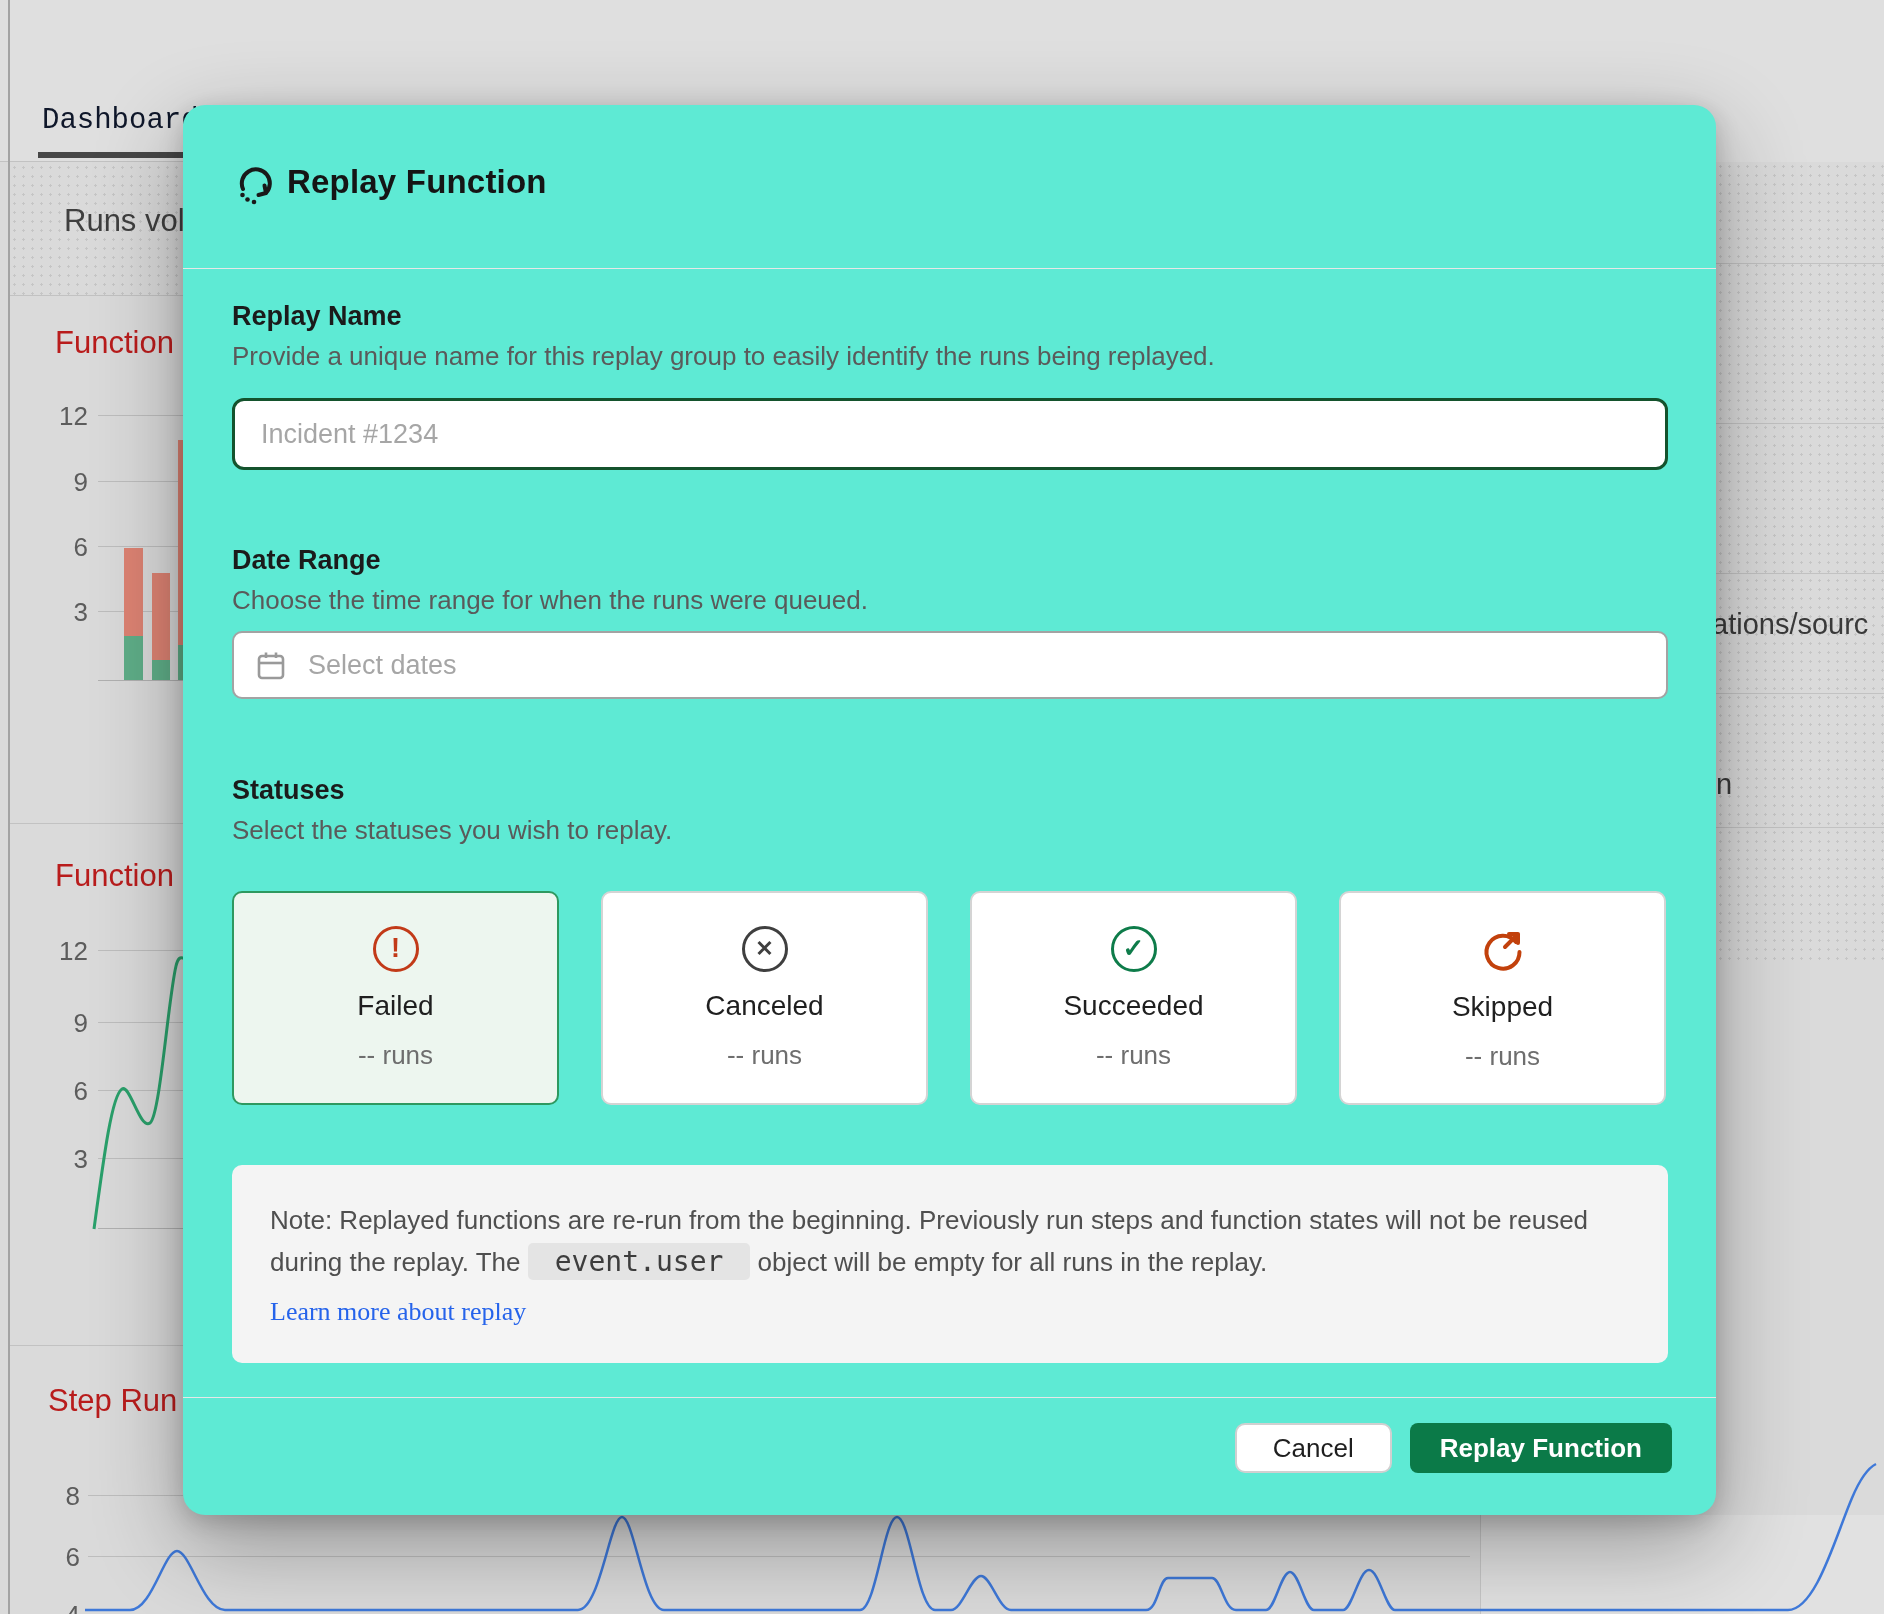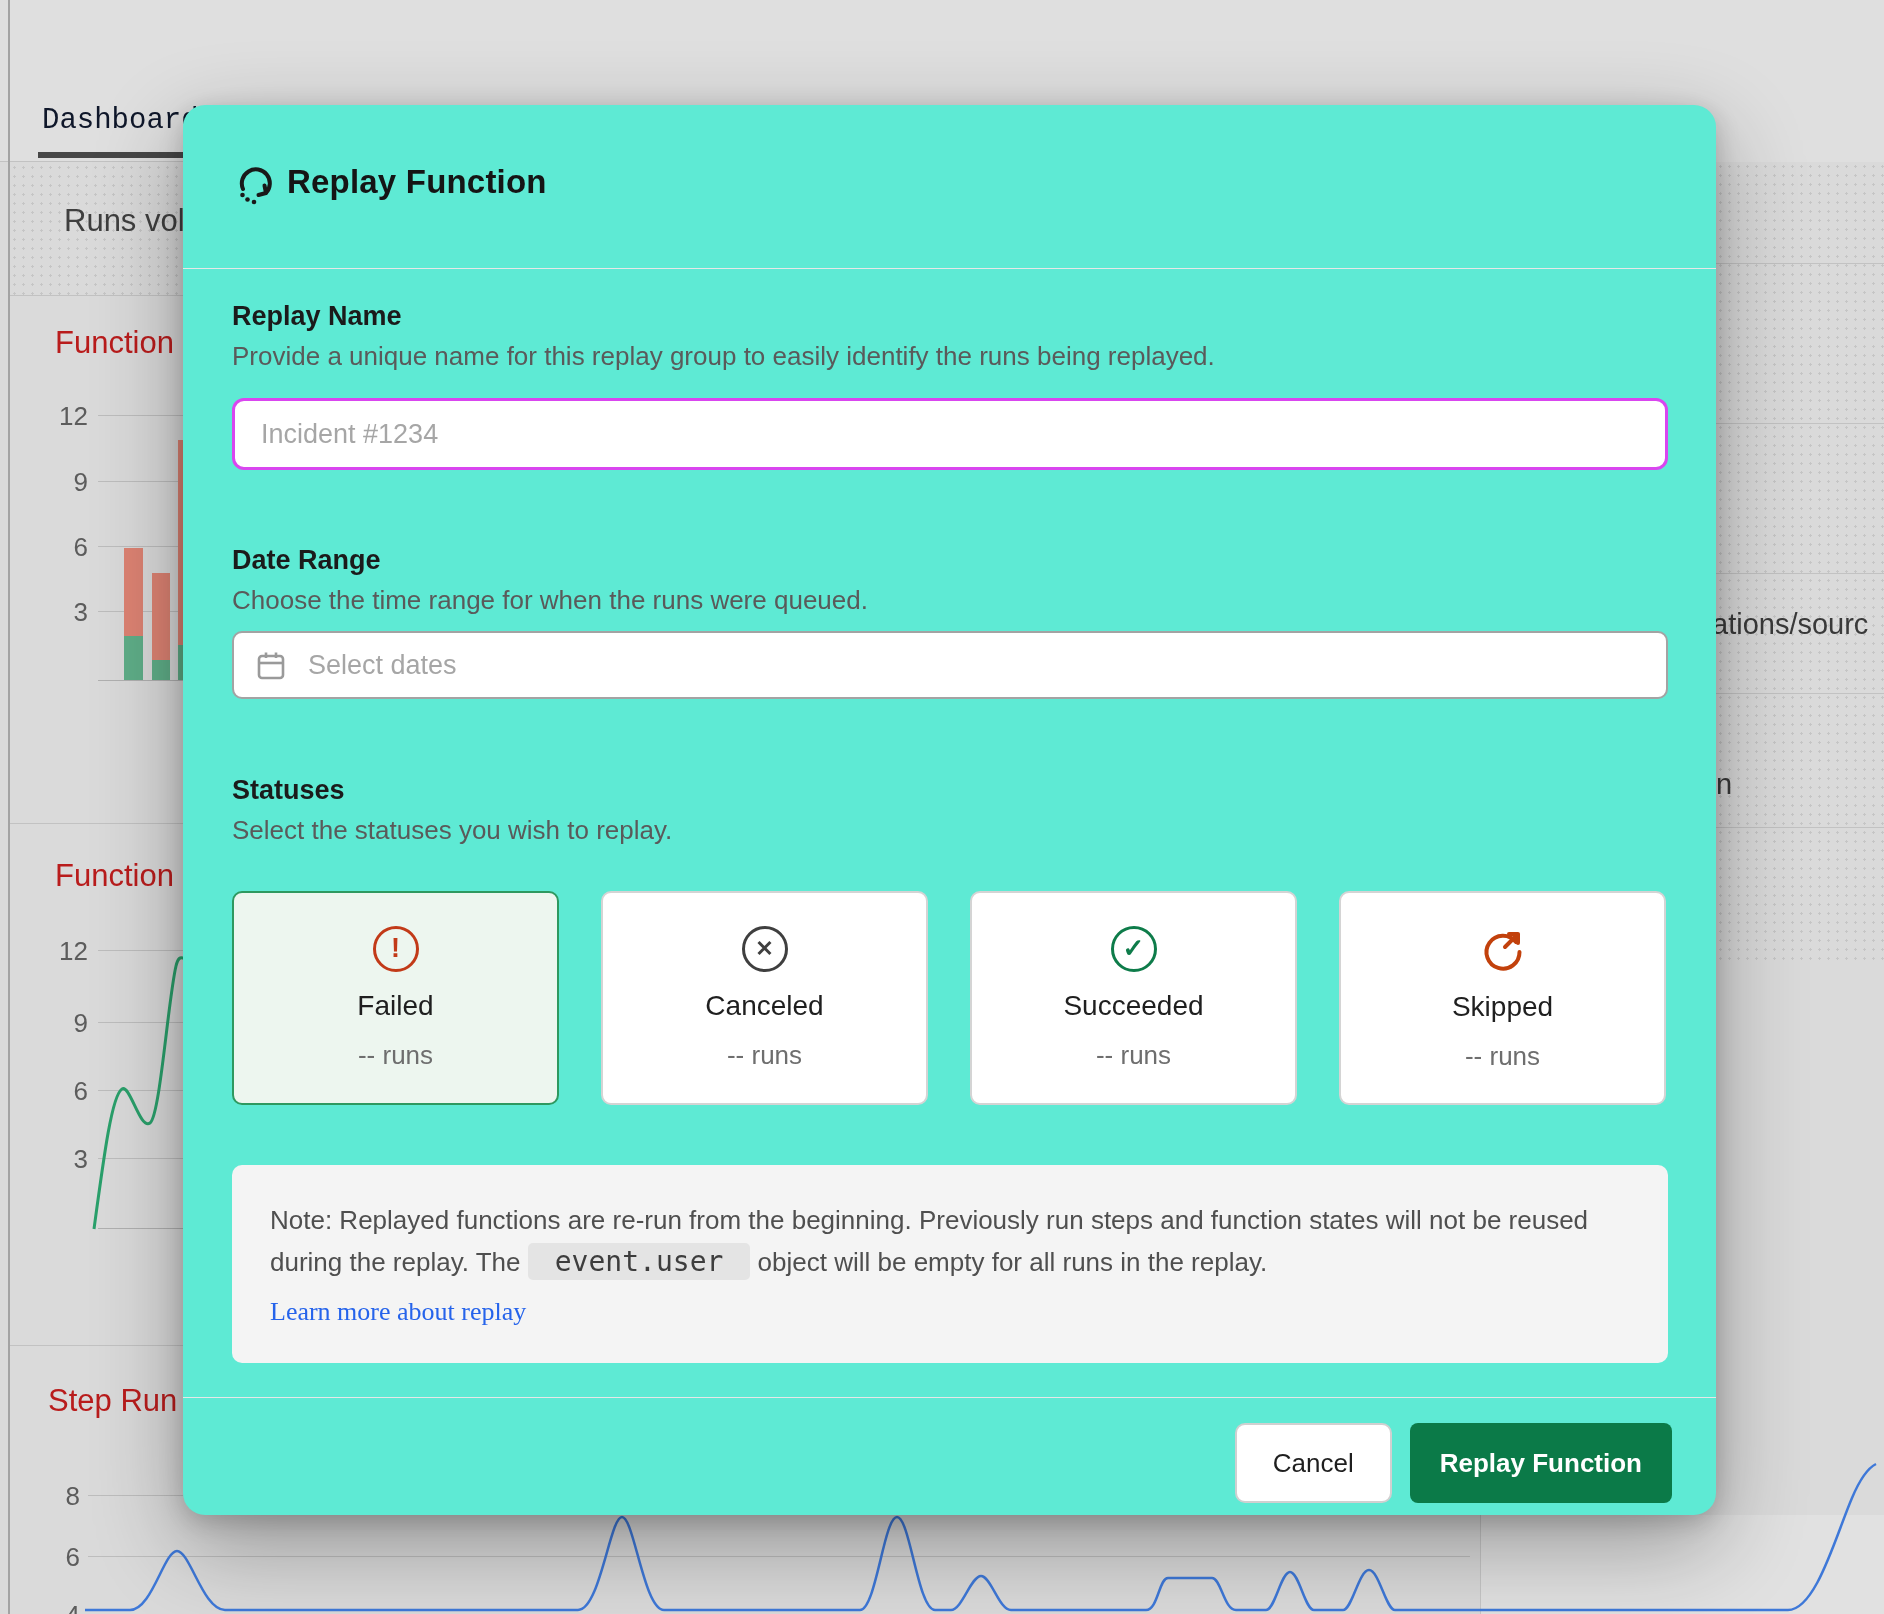--- a/index.html
+++ b/index.html
@@ -24,21 +24,21 @@
   .bd-rowtext{font-size:29px;color:#3a3a3a;white-space:nowrap;}
   .rightpanel-bg{left:1480px;top:1515px;width:404px;height:99px;background:#e1e1e1;}
   .vline{background:#c6c6c6;width:1px;}
   
   .modal{left:183px;top:105px;width:1533px;height:1410px;background:#5eead4;border-radius:22px;
          box-shadow:0 30px 90px rgba(0,0,0,.32),0 6px 24px rgba(0,0,0,.18);z-index:10;}
   .m-title{left:104px;top:58px;font-size:33px;font-weight:600;color:#151515;letter-spacing:.2px;}
   .m-hdiv{left:0;top:163px;width:1533px;height:1px;background:#e7e7e7;}
   .m-label{left:49px;font-size:27px;font-weight:700;color:#1b1b1b;}
   .m-desc{left:49px;font-size:26px;color:#5a5a5a;}
-  .m-input{left:49px;width:1436px;height:72px;box-sizing:border-box;border:3px solid #d946ef;
+  .m-input{left:49px;width:1436px;height:72px;box-sizing:border-box;border:3px solid #14532d;
            border-radius:12px;font-size:27px;color:#333;padding:0 26px;outline:none;
            font-family:"Liberation Sans",sans-serif;background:#fff;}
   .m-input::placeholder,.m-input2 input::placeholder{color:#a6a6a6;}
   .m-input2{left:49px;width:1436px;height:68px;box-sizing:border-box;border:2px solid #a3a3a3;
             border-radius:10px;display:flex;align-items:center;gap:18px;padding:0 20px;background:#fff;}
   .m-input2 input{border:none;outline:none;font-size:27px;flex:1;color:#333;
             font-family:"Liberation Sans",sans-serif;background:transparent;}
   .cards{left:49px;top:786px;width:1436px;display:flex;gap:42px;}
   .card{width:327px;height:214px;box-sizing:border-box;border:2px solid #d4d4d4;border-radius:10px;
         background:#fff;display:flex;flex-direction:column;align-items:center;justify-content:center;
@@ -48,21 +48,21 @@
              align-items:center;justify-content:center;font-weight:700;}
   .card-label{font-size:28px;color:#1f1f1f;}
   .card-count{font-size:26px;color:#6e6e6e;}
   .note{left:49px;top:1060px;width:1436px;box-sizing:border-box;background:#f4f4f4;border-radius:10px;
         padding:34px 38px 30px;font-size:26px;color:#4f4f4f;line-height:42px;}
   .code{font-family:"DejaVu Sans Mono",monospace;font-size:28px;background:#e4e4e4;
         border-radius:5px;padding:2px 27px;color:#3d3d3d;}
   .link{color:#2563eb;cursor:pointer;display:inline-block;margin-top:8px;font-family:Liberation Serif, serif;}
   .m-fdiv{left:0;top:1292px;width:1533px;height:1px;background:#e7e7e7;}
   .footer{right:44px;top:1318px;display:flex;gap:18px;}
-  .btn{height:80px;box-sizing:border-box;display:flex;align-items:center;justify-content:center;
+  .btn{height:50px;box-sizing:border-box;display:flex;align-items:center;justify-content:center;
        font-size:26px;border-radius:10px;cursor:pointer;}
   .btn-cancel{padding:0 36px;background:#fff;border:2px solid #d0d0d0;color:#1f1f1f;}
   .btn-submit{padding:0 30px;background:#0b7a48;border:none;color:#fff;font-weight:700;border-radius:8px;}
 </style>
 </head>
 <body>
 
 <div class="stage">
 
   <div class="abs bd-headerband"></div>

